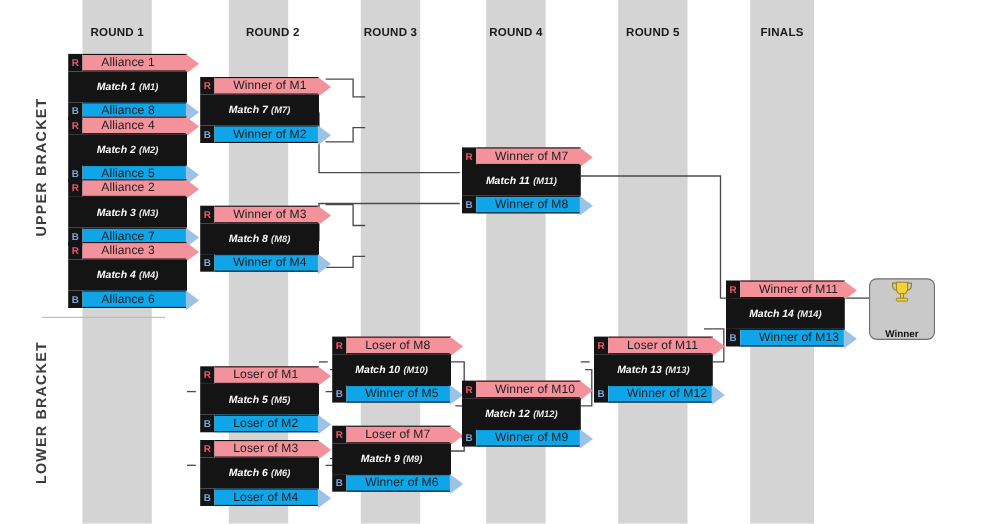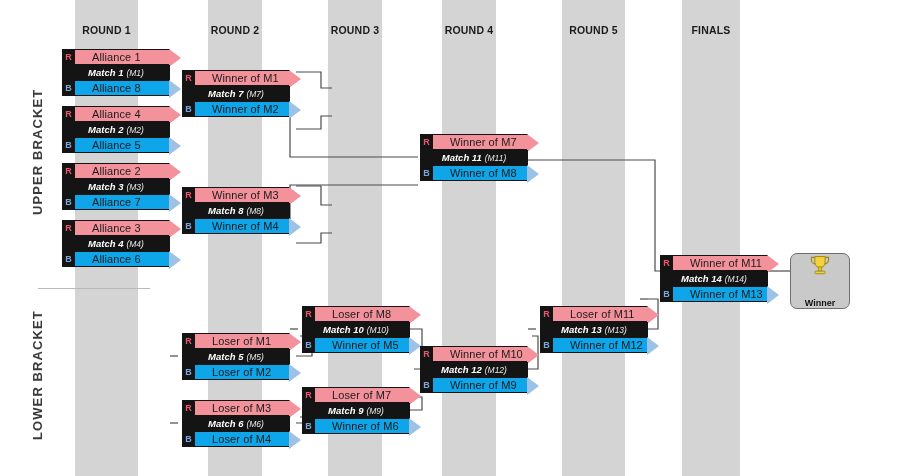--- a/index.html
+++ b/index.html
@@ -36,26 +36,26 @@
   .arrow.red{background:#f4929c;border-top:1.5px solid #141414;
              border-bottom:1.5px solid #141414;}
   .arrow.blue{background:#0ea5e9;border-top:1.5px solid #141414;
               border-bottom:1.5px solid #141414;}
   
   .arrow::after{content:"";position:absolute;right:-11px;top:-1.5px;
       width:0;height:0;border-top:9.5px solid transparent;
       border-bottom:9.5px solid transparent;}
   .arrow.red::after{border-left:12px solid #f4929c;}
   .arrow.blue::after{border-left:12px solid #9cc2e8;}
-  .mid{position:relative;background:#141414;height:15px;display:flex;
+  .mid{position:relative;background:#141414;height:28px;display:flex;
        align-items:center;justify-content:center;color:#ffffff;
        font-size:9.5px;font-style:italic;font-weight:bold;
        box-sizing:border-box;}
   .mid .mnum{font-style:italic;font-weight:bold;}
-  .mid .mcode{font-style:italic;font-weight:normal;font-size:8.5px;
+  .mid .mcode{font-style:italic;font-weight:bold;font-size:8.5px;
               margin-left:3px;color:#e8e8e8;}
 
   
   .note{position:absolute;z-index:6;font-size:8.5px;font-weight:bold;
         color:#121212;text-align:center;line-height:11px;}
 
   
   .winner-card{position:absolute;z-index:6;background:#c9c9c9;
                border:1.5px solid #6e6e6e;border-radius:7px;
                display:flex;flex-direction:column;align-items:center;
@@ -116,21 +116,21 @@
       <path d="M290,329 L298,329"></path>
       <path d="M290,410 L298,410"></path>
       <path d="M528,329 L536,329"></path>
     </g>
   </svg>
 
   <div class="divider" style="left:38px;top:288px;width:112px;"></div>
 
   <div id="round-headers">
       <div class="round-hdr" style="left: 75px; top: 24px; width: 63px;">ROUND 1</div>
-      <div class="round-hdr" style="left: 208px; top: 24px; width: 54px;">ROUND 2</div>
+      <div class="round-hdr" style="left: 221px; top: 24px; width: 54px;">ROUND 2</div>
       <div class="round-hdr" style="left: 328px; top: 24px; width: 54px;">ROUND 3</div>
       <div class="round-hdr" style="left: 442px; top: 24px; width: 54px;">ROUND 4</div>
       <div class="round-hdr" style="left: 562px; top: 24px; width: 63px;">ROUND 5</div>
       <div class="round-hdr" style="left: 682px; top: 24px; width: 58px;">FINALS</div>
     </div>
 
   <div id="side-labels">
       <div class="side-label" style="left: 30px; top: 215px;">UPPER BRACKET</div>
       <div class="side-label" style="left: 30px; top: 440px;">LOWER BRACKET</div>
     </div>

